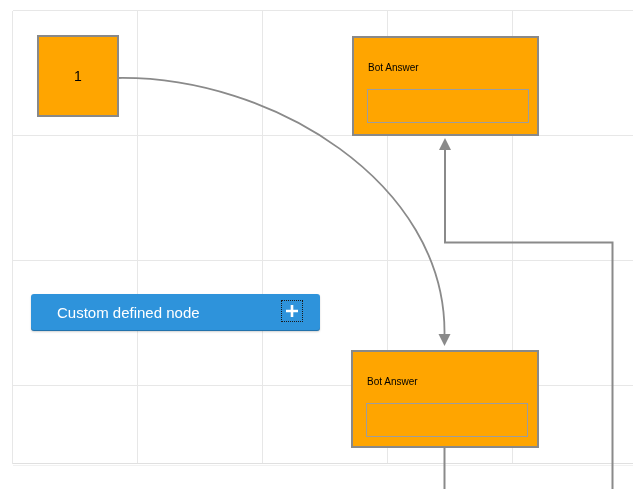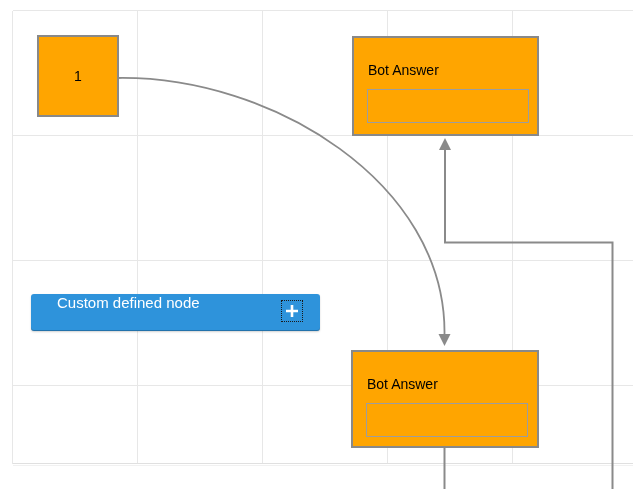--- a/index.html
+++ b/index.html
@@ -50,21 +50,21 @@
   .node-bot-bottom {
     left: 351px;
     top: 350px;
     width: 188px;
     height: 98px;
   }
   .node-title {
     position: absolute;
     left: 14px;
     top: 24px;
-    font-size: 14px;
+    font-size: 10px;
     color: #000000;
     white-space: nowrap;
   }
   .node-field {
     position: absolute;
     left: 13px;
     top: 51px;
     width: 162px;
     height: 34px;
     border: 1px solid #9D9D9D;
@@ -74,21 +74,21 @@
   .palette-btn {
     position: absolute;
     left: 31px;
     top: 294px;
     width: 289px;
     height: 37px;
     background: #2E93DB;
     border-radius: 3px;
     box-shadow: inset 0 -1px 0 rgba(0,0,0,0.22), 0 1px 2px rgba(0,0,0,0.18);
     display: flex;
-    align-items: flex-start;
+    align-items: center;
     cursor: pointer;
   }
   .palette-btn .btn-label {
     margin-left: 26px;
     color: #ffffff;
     font-size: 15px;
     white-space: nowrap;
   }
   .plus-box {
     position: absolute;

